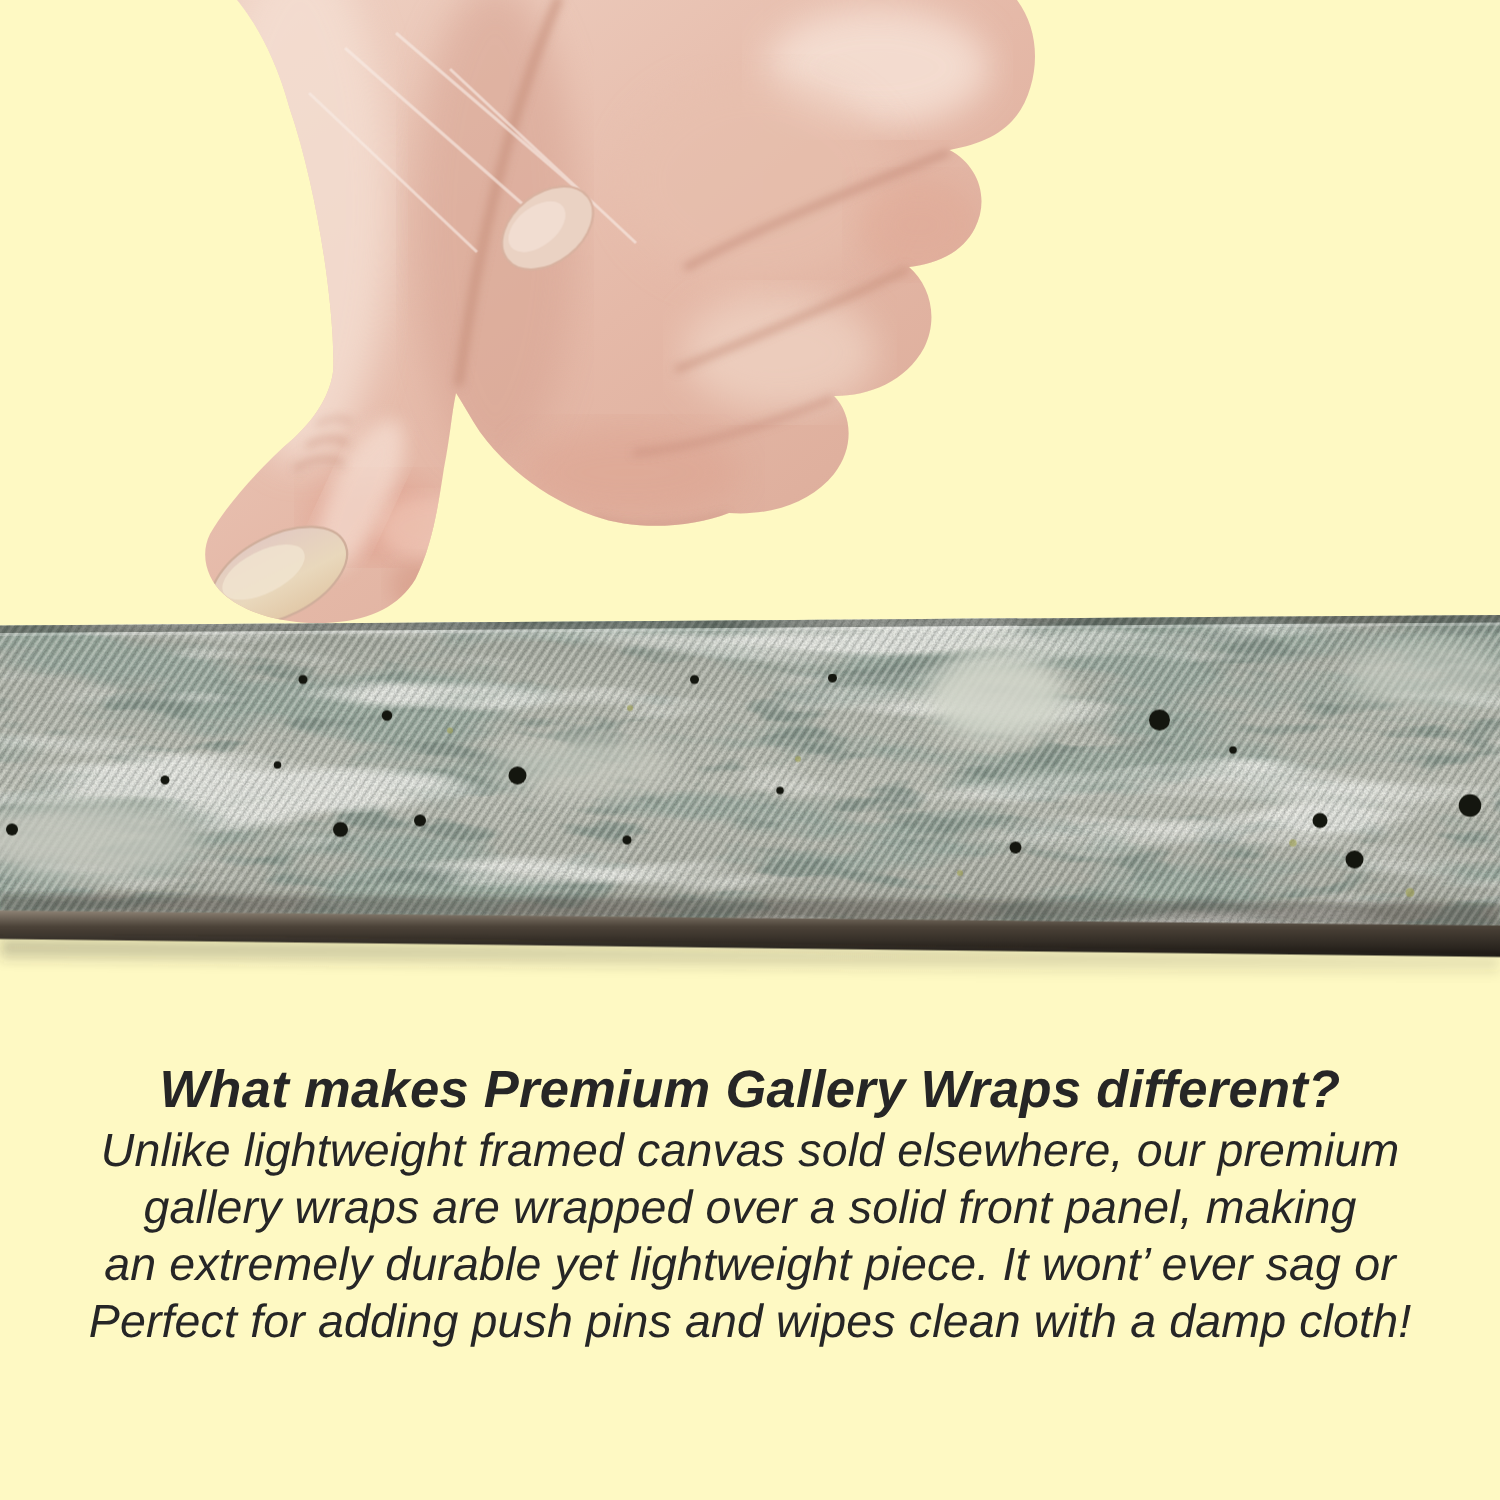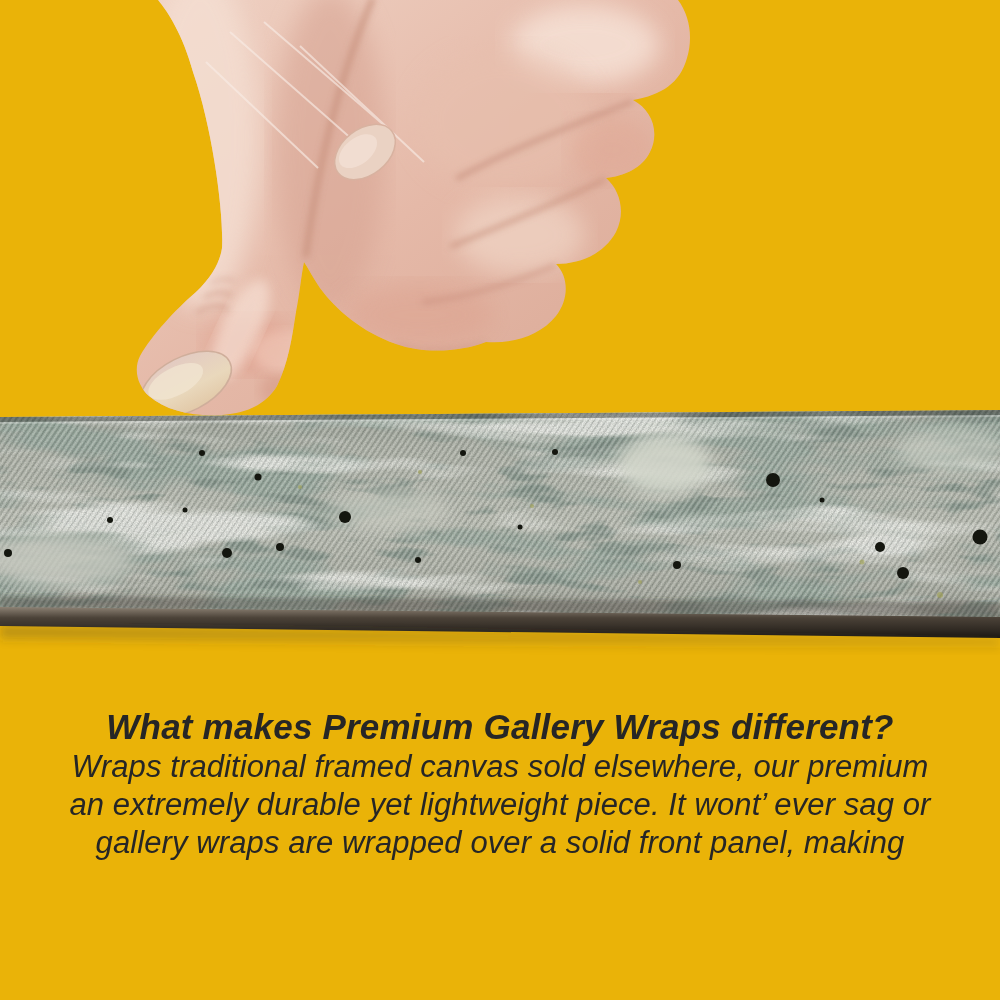--- a/index.html
+++ b/index.html
@@ -1,21 +1,21 @@
 <!DOCTYPE html>
 <html><head>
 <meta charset="utf-8">
 <style>
   html, body { margin: 0; padding: 0; }
   body { background: #ffffff; }
   .stage {
     position: relative;
     width: 1000px;
     height: 1000px;
-    background: #eab308;
+    background: #fef9c3;
     overflow: hidden;
     font-family: "Liberation Sans", sans-serif;
   }
   .hand-svg {
     position: absolute;
     left: 0; top: 0;
     width: 1000px; height: 1000px;
     pointer-events: none;
   }
   .strip-wrap {
@@ -288,18 +288,19 @@
           <ellipse cx="178" cy="377" rx="30" ry="14" fill="#f2e6d2" opacity="0.75"></ellipse>
         </g>
 
         <ellipse cx="286" cy="352" rx="34" ry="22" fill="#f4cfbf" opacity="0.55" filter="url(#hsoft6)"></ellipse>
       </g>
     </g>
   </svg>
 
   <div class="caption">
     <h1>What makes Premium Gallery Wraps different?</h1>
-    <p>Wraps traditional framed canvas sold elsewhere, our premium</p>
+    <p>Unlike lightweight framed canvas sold elsewhere, our premium</p>
+    <p>gallery wraps are wrapped over a solid front panel, making</p>
     <p>an extremely durable yet lightweight piece. It wont’ ever sag or</p>
-    <p>gallery wraps are wrapped over a solid front panel, making</p>
+    <p>Perfect for adding push pins and wipes clean with a damp cloth!</p>
   </div>
 
 </div>
 
 </body></html>

